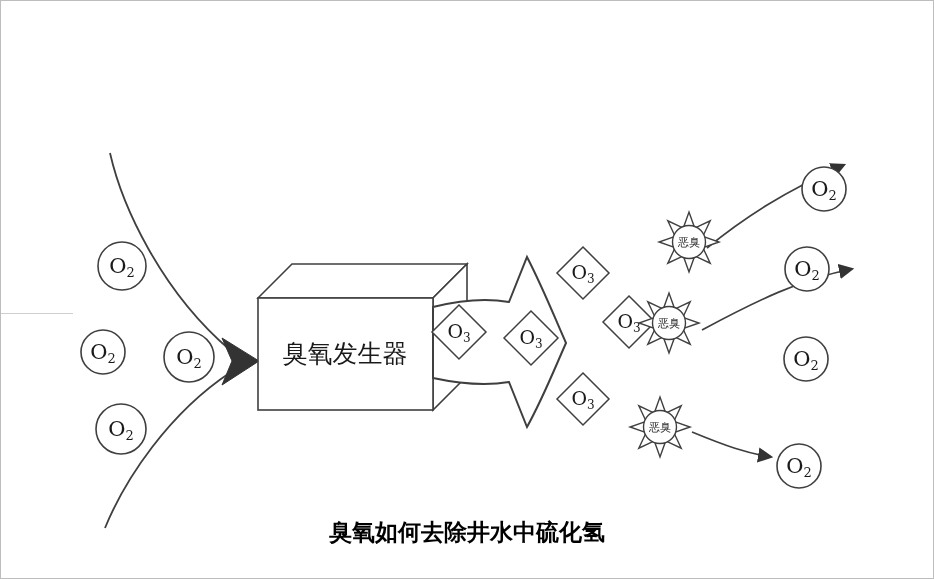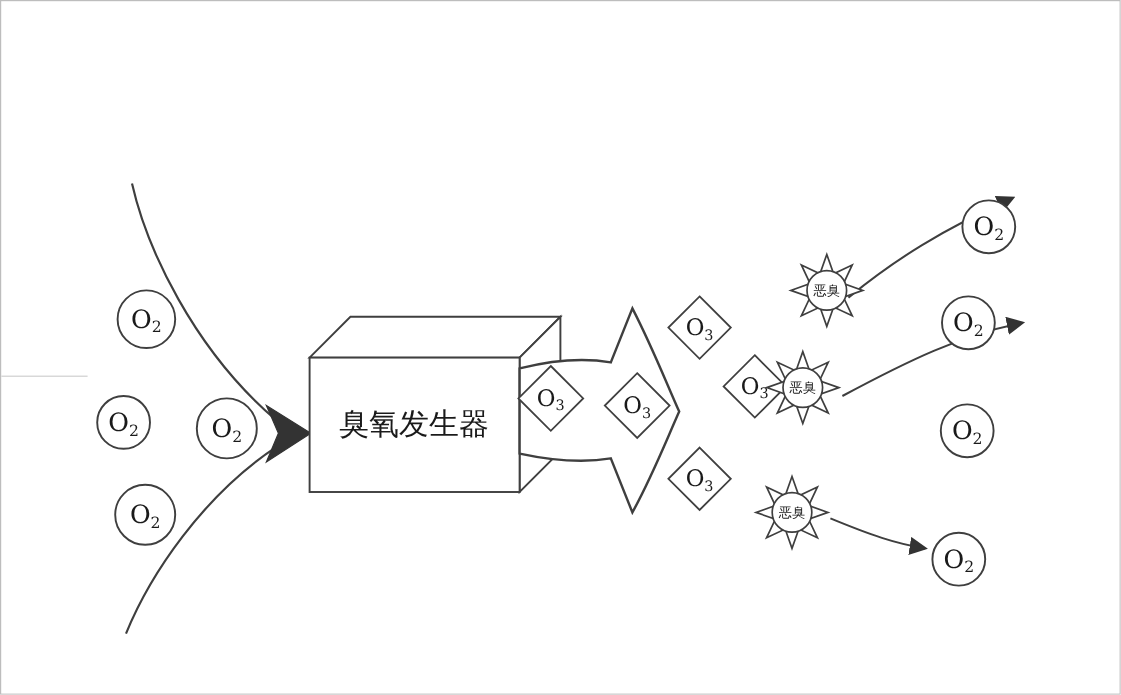--- a/index.html
+++ b/index.html
@@ -135,14 +135,15 @@
       <circle cx="805" cy="358" r="22" fill="#ffffff" stroke="#3f3f3f" stroke-width="1.6"></circle>
       <text class="mol-text" x="805" y="365" text-anchor="middle" font-size="21"><tspan>O</tspan><tspan font-size="13" dy="4">2</tspan></text>
     </g>
     <g>
       <circle cx="798" cy="465" r="22" fill="#ffffff" stroke="#3f3f3f" stroke-width="1.6"></circle>
       <text class="mol-text" x="798" y="472" text-anchor="middle" font-size="21"><tspan>O</tspan><tspan font-size="13" dy="4">2</tspan></text>
     </g>
 
   </svg>
 
+  <div class="caption">臭氧如何去除井水中硫化氢</div>
 
 </div>
 
 </body></html>

